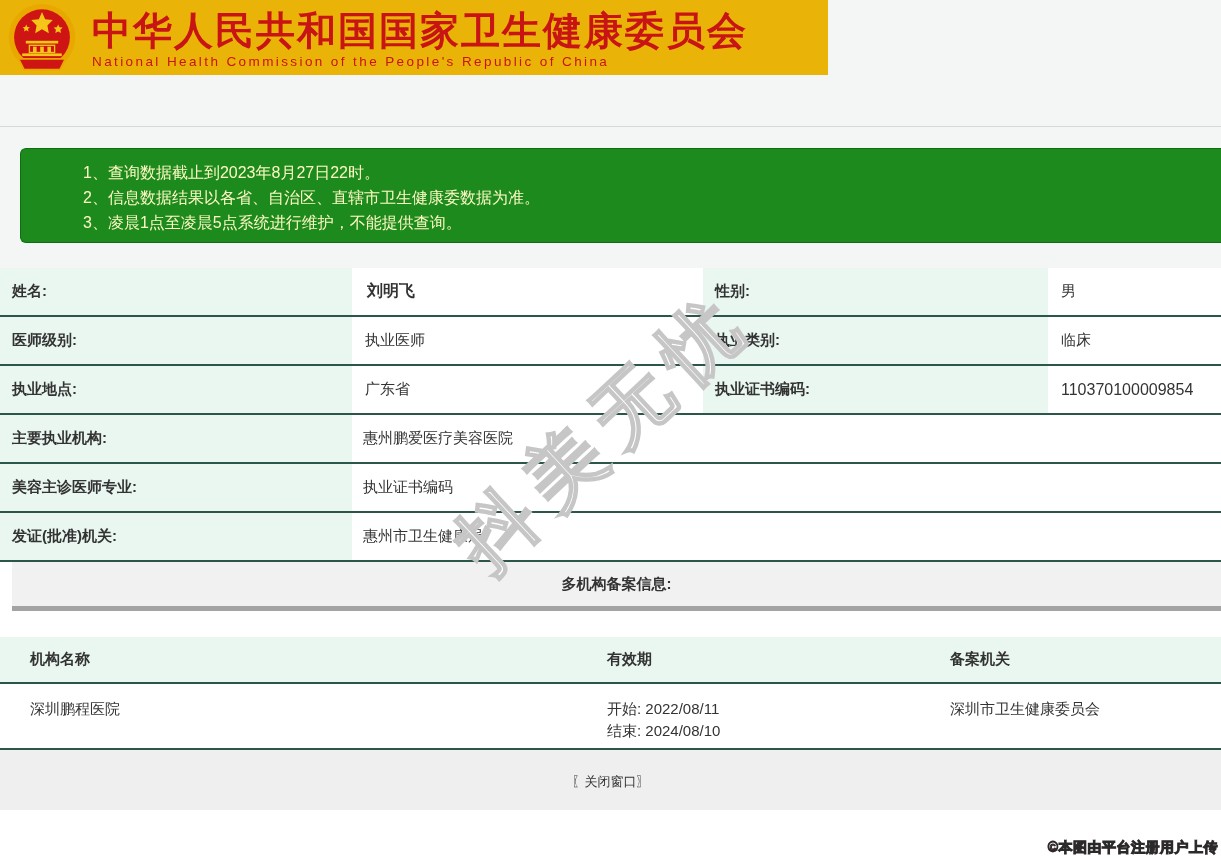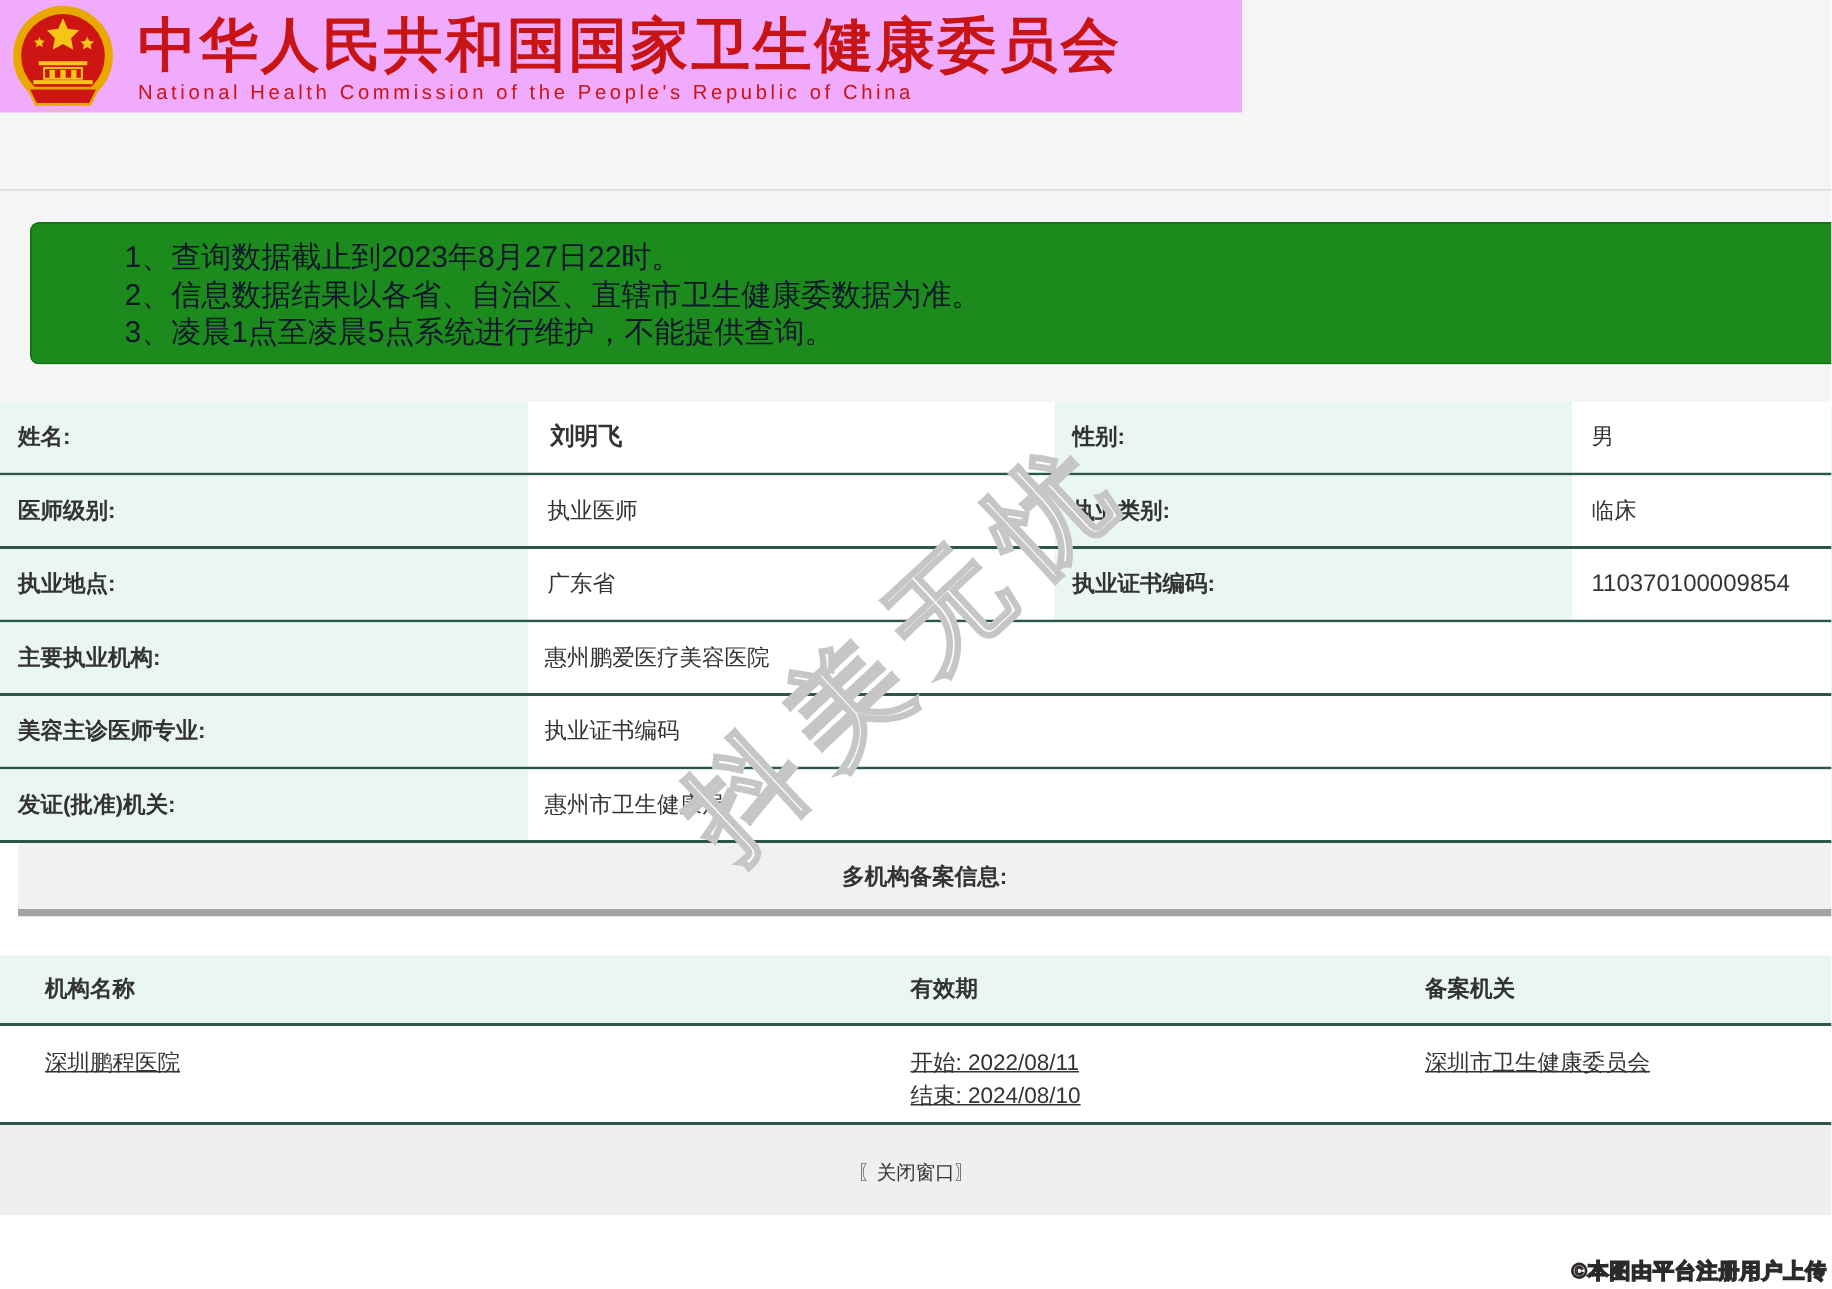--- a/index.html
+++ b/index.html
@@ -18,42 +18,42 @@
     color:var(--txt);
     background:#fff;
     position:relative;
   }
 
   
   .top-area{background:var(--pagegray);height:268px;}
   .header-strip{height:75px;position:relative;}
   .header-box{
     position:absolute;left:0;top:0;width:828px;height:75px;
-    background:#f0abfc;display:flex;align-items:center;
+    background:#eab308;display:flex;align-items:center;
   }
   .emblem{width:72px;height:72px;margin:2px 14px 0 6px;flex:0 0 auto;}
   .title-wrap{padding-top:2px;}
   .site-title{
     color:var(--red);font-weight:bold;font-size:39px;
     letter-spacing:2px;line-height:44px;white-space:nowrap;
   }
   .site-subtitle{
     color:var(--red);font-weight:normal;font-size:13.5px;
     letter-spacing:2.4px;white-space:nowrap;margin-top:1px;
   }
   .sub-strip{height:52px;border-bottom:1px solid #d8d8d8;}
   .notice-box{
     margin:21px 0 0 20px;
     width:1201px;height:95px;
     background:var(--green);
     border:1px solid var(--green-dark);
     border-right:none;
     border-radius:6px 0 0 6px;
-    color:#0f172a;
-    font-size:20px;line-height:25px;
+    color:#fef9c3;
+    font-size:16px;line-height:25px;
     padding:11px 20px 0 62px;
   }
 
   
   .info-table{background:#5eead4;}
   .info-row{
     display:grid;
     grid-template-columns:352px 351px 345px 1fr;
     height:49px;
     border-bottom:2px solid var(--line);
@@ -80,21 +80,20 @@
     height:47px;background:var(--mint);
     border-bottom:2px solid var(--line);
     align-items:center;font-weight:bold;font-size:15px;
   }
   .org-head > div{padding-left:30px;}
   .org-row{
     display:grid;grid-template-columns:577px 343px 1fr;
     height:66px;background:#fff;
     border-bottom:2px solid var(--line);
     font-size:15px;
-    text-decoration:underline;
   }
   .org-row > div{padding:14px 0 0 30px;line-height:22px;}
 
   
   .page-footer{
     height:60px;background:#efefef;
     text-align:center;padding-top:23px;font-size:13px;
   }
   .close-link{color:#333;text-decoration:none;cursor:pointer;}
 

